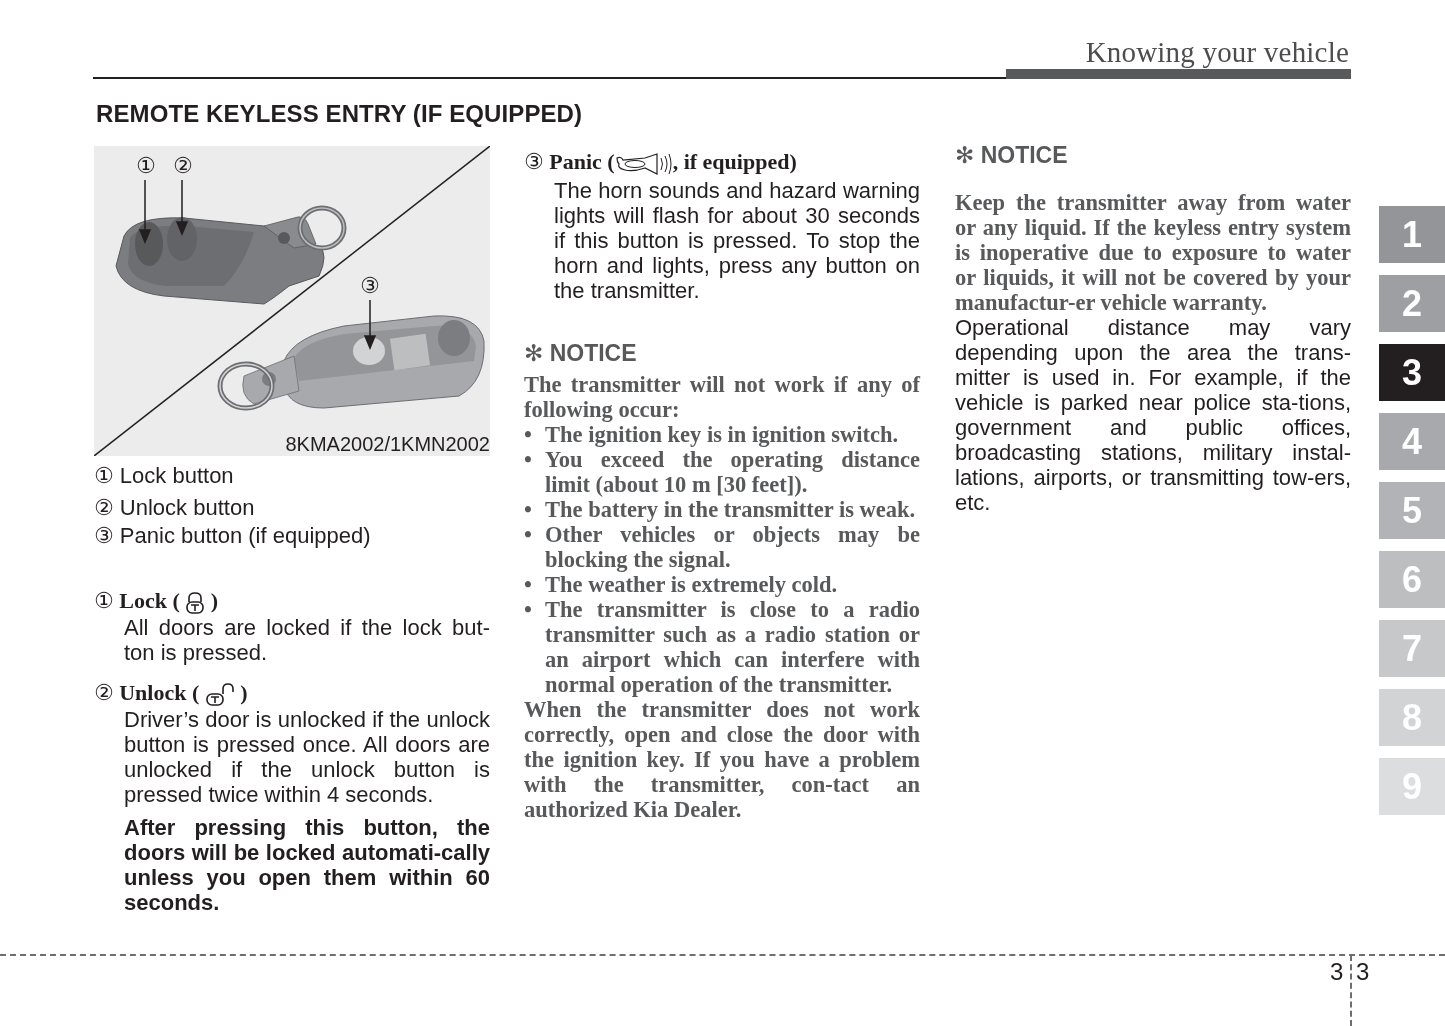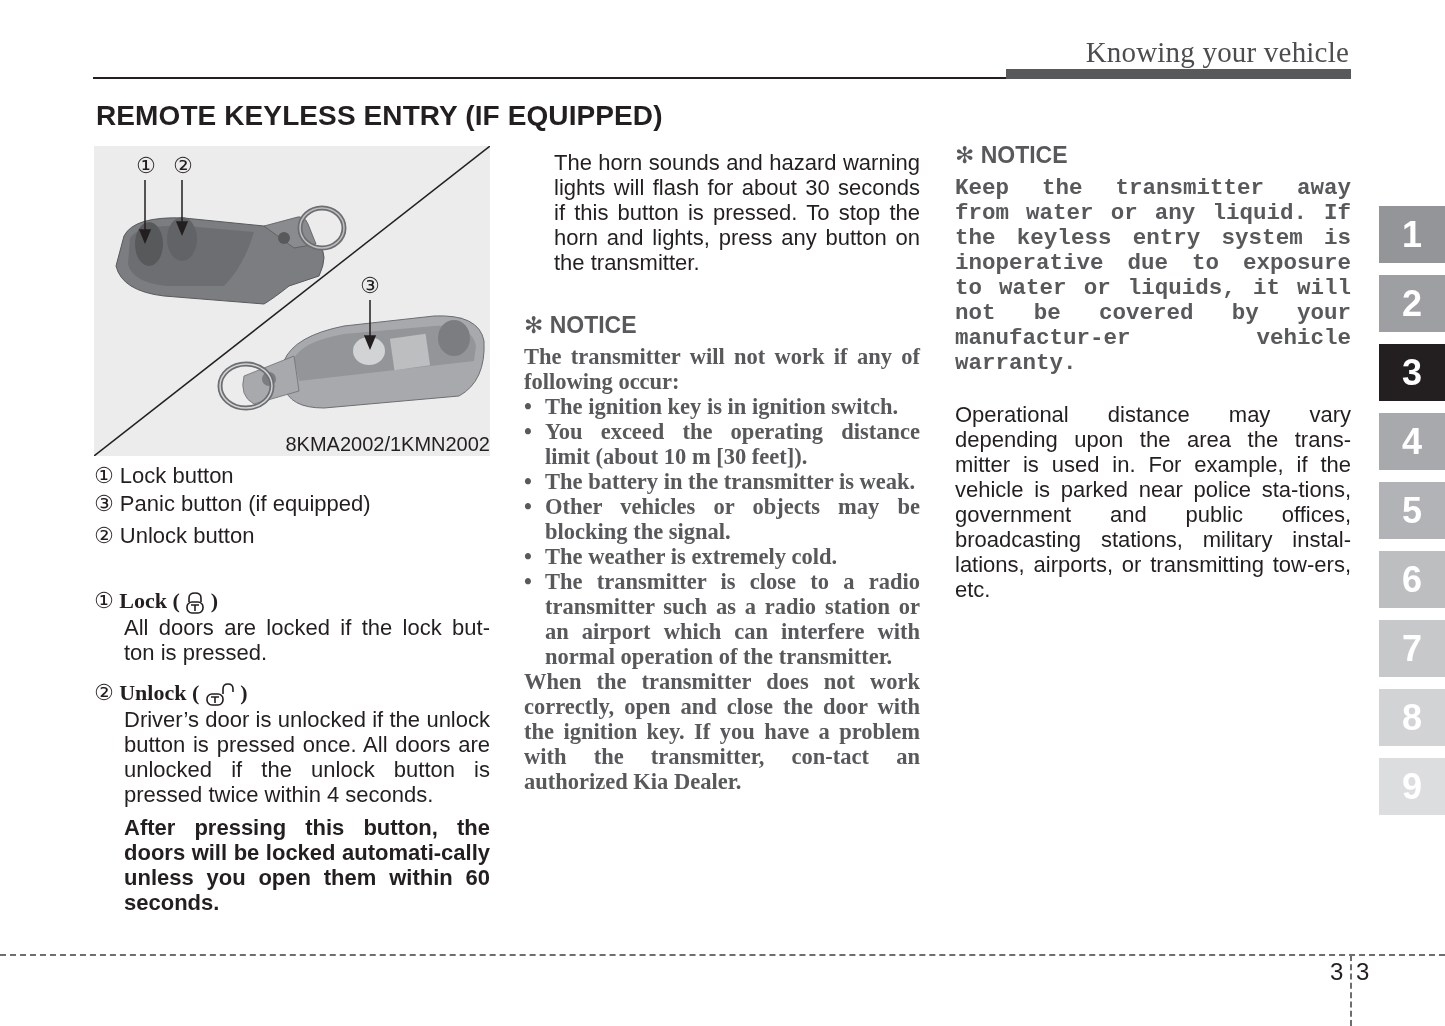--- a/index.html
+++ b/index.html
@@ -6,21 +6,21 @@
   body { width: 1445px; height: 1026px; position: relative; overflow: hidden; color: #231f20; }
   .sans { font-family: "Liberation Sans", "DejaVu Sans", sans-serif; }
   .serif { font-family: "Liberation Serif", "DejaVu Serif", serif; }
 
   
   #header-title { position: absolute; right: 96px; top: 36px; font-size: 29px; color: #4d4d4f; letter-spacing: 0.2px; }
   #header-rule-thin { position: absolute; left: 93px; top: 77px; width: 914px; height: 2px; background: #231f20; }
   #header-rule-thick { position: absolute; left: 1006px; top: 69px; width: 345px; height: 10px; background: #58595b; }
 
   
-  #section-title { position: absolute; left: 96px; top: 100px; font-size: 28px; font-weight: bold; letter-spacing: 0.1px; color: #231f20; }
+  #section-title { position: absolute; left: 96px; top: 100px; font-size: 24px; font-weight: bold; letter-spacing: 0.1px; color: #231f20; }
 
   
   #figure { position: absolute; left: 94px; top: 146px; width: 396px; height: 310px; background: #ececec; overflow: hidden; }
   #figure svg { position: absolute; left: 0; top: 0; }
   #figure-caption { position: absolute; right: 0px; bottom: 0px; font-size: 20px; color: #231f20; }
 
   
   .col { position: absolute; }
   #col1 { left: 94px; top: 462px; width: 396px; }
   #col2 { left: 524px; top: 148px; width: 396px; }
@@ -106,27 +106,27 @@
   </svg>
   <div id="figure-caption" class="sans">8KMA2002/1KMN2002</div>
 </div>
 
 <div id="col1" class="col">
   <div>
     <div class="legend-line sans">
       <span>①</span>
       <span>Lock button</span>
     </div>
+    <div class="legend-line sans" style="margin-top:4px;">
+      <span>②</span>
+      <span>Unlock button</span>
+    </div>
     <div class="legend-line sans">
       <span>③</span>
       <span>Panic button (if equipped)</span>
-    </div>
-    <div class="legend-line sans" style="margin-top:4px;">
-      <span>②</span>
-      <span>Unlock button</span>
     </div>
   </div>
 
   <div style="margin-top:37px;">
     <div class="heading-serif">
       <span class="sans" style="font-weight:normal;">①</span>
       <span class="serif">Lock (</span>
       <svg class="icon-inline" width="20" height="24" viewBox="0 0 20 24">
         <path d="M4 11 V7 Q4 2 10 2 Q16 2 16 7 V11" fill="none" stroke="#231f20" stroke-width="1.6"></path>
         <rect x="2" y="11" width="16" height="11" rx="5" fill="none" stroke="#231f20" stroke-width="1.6"></rect>
@@ -148,20 +148,28 @@
       </svg>
       <span class="serif">)</span>
     </div>
     <div class="body-sans sans indent">Driver’s door is unlocked if the unlock button is pressed once. All doors are unlocked if the unlock button is pressed twice within 4 seconds.</div>
     <div class="body-sans sans indent bold-sans" style="margin-top:8px;">After pressing this button, the doors will be locked automati-cally unless you open them within 60 seconds.</div>
   </div>
 </div>
 
 <div id="col2" class="col">
   <div>
+    <div class="heading-serif">
+      <span class="sans" style="font-weight:normal;">③</span>
+      <span class="serif">Panic (</span><svg class="icon-inline" width="58" height="24" viewBox="0 0 58 24">
+        <path d="M2 6 Q6 4 8 8 L30 6 L42 2 L42 22 L30 16 Q18 20 10 18 Q2 16 4 12 Q2 10 2 6 Z" fill="none" stroke="#231f20" stroke-width="1.2"></path>
+        <ellipse cx="20" cy="12" rx="10" ry="3.5" fill="none" stroke="#231f20" stroke-width="1"></ellipse>
+        <path d="M46 6 Q49 12 46 18 M50 4 Q54 12 50 20 M54 2 Q58 12 54 22" fill="none" stroke="#231f20" stroke-width="1"></path>
+      </svg><span class="serif">, if equipped)</span>
+    </div>
     <div class="body-sans sans indent" style="margin-top:2px;">The horn sounds and hazard warning lights will flash for about 30 seconds if this button is pressed. To stop the horn and lights, press any button on the transmitter.</div>
   </div>
 
   <div style="margin-top:33px;">
     <div class="notice-head sans">
       <span>✻</span>
       <span>NOTICE</span>
     </div>
     <div class="notice-body serif" style="margin-top:2px;">The transmitter will not work if any of following occur:</div>
     <div class="notice-body serif">
@@ -193,23 +201,23 @@
     <div class="notice-body serif">When the transmitter does not work correctly, open and close the door with the ignition key. If you have a problem with the transmitter, con-tact an authorized Kia Dealer.</div>
   </div>
 </div>
 
 <div id="col3" class="col">
   <div>
     <div class="notice-head sans">
       <span>✻</span>
       <span>NOTICE</span>
     </div>
-    <div class="notice-body serif" style="margin-top:4px;font-family:Liberation Mono, monospace;">Keep the transmitter away from water or any liquid. If the keyless entry system is inoperative due to exposure to water or liquids, it will not be covered by your manufactur-er vehicle warranty.</div>
-  </div>
-  <div class="body-sans sans" style="margin-top:26px;">Operational distance may vary depending upon the area the trans-mitter is used in. For example, if the vehicle is parked near police sta-tions, government and public offices, broadcasting stations, military instal-lations, airports, or transmitting tow-ers, etc.</div>
+    <div class="notice-body serif" style="margin-top:18px;">Keep the transmitter away from water or any liquid. If the keyless entry system is inoperative due to exposure to water or liquids, it will not be covered by your manufactur-er vehicle warranty.</div>
+  </div>
+  <div class="body-sans sans" style="">Operational distance may vary depending upon the area the trans-mitter is used in. For example, if the vehicle is parked near police sta-tions, government and public offices, broadcasting stations, military instal-lations, airports, or transmitting tow-ers, etc.</div>
 </div>
 
 <div>
   <div class="tab" style="top: 206px; background: rgb(147, 149, 152);">
       <span>1</span>
     </div>
   <div class="tab" style="top: 275px; background: rgb(157, 159, 162);">
       <span>2</span>
     </div>
   <div class="tab" style="top: 344px; background: rgb(35, 31, 32);">

